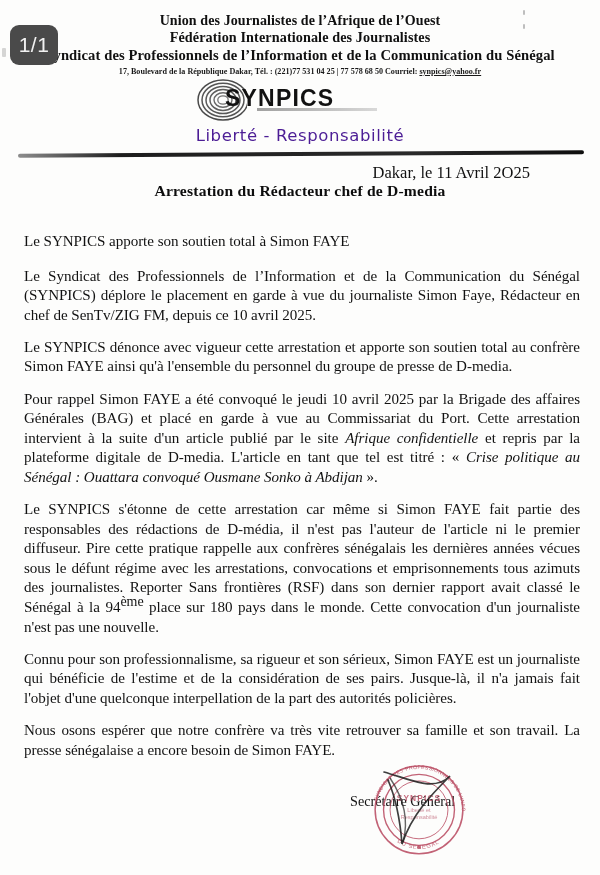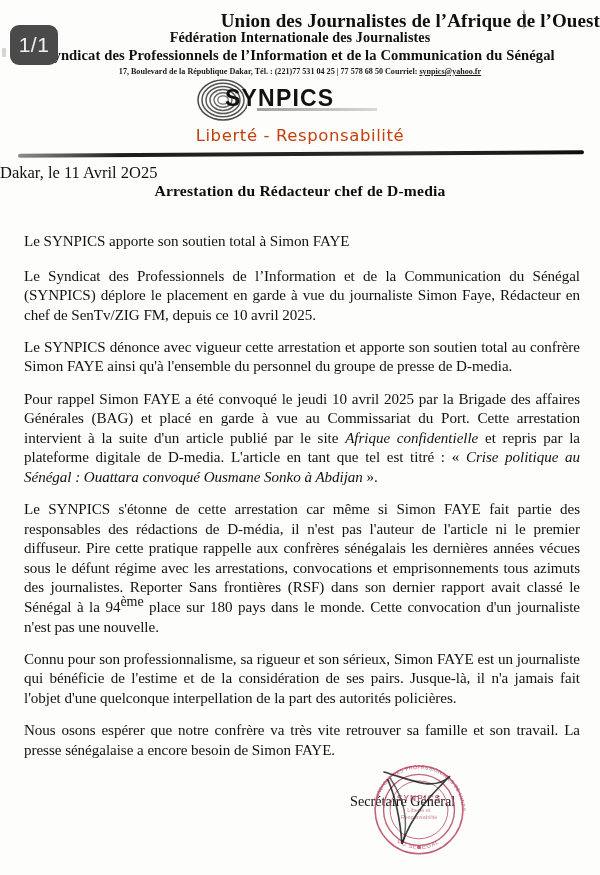--- a/index.html
+++ b/index.html
@@ -43,21 +43,21 @@
     left: 0;
     width: 600px;
     text-align: center;
   }
   .head-line {
     font-family: "Liberation Serif", serif;
     font-weight: bold;
     color: #101010;
     letter-spacing: 0.1px;
   }
-  .head-line.l1 { font-size: 19px; line-height: 17px; text-align: right; }
+  .head-line.l1 { font-size: 14px; line-height: 17px; }
   .head-line.l2 { font-size: 14.2px; line-height: 17px; }
   .head-line.l3 { font-size: 14.6px; line-height: 18px; }
   .contact-line {
     font-family: "Liberation Serif", serif;
     font-weight: bold;
     font-size: 8.1px;
     line-height: 12px;
     margin-top: 2px;
     color: #181818;
   }
@@ -110,39 +110,40 @@
   
   #motto {
     position: absolute;
     top: 126px;
     left: 0;
     width: 600px;
     text-align: center;
     font-family: "DejaVu Sans", sans-serif;
     font-size: 16.5px;
     letter-spacing: 0.6px;
-    color: #c2410c;
+    color: #4c1d95;
   }
   #rule {
     position: absolute;
     top: 152px;
     left: 18px;
     width: 566px;
     height: 4px;
     background: linear-gradient(to right,#8d8d8d 0%,#1d1d1d 18%,#2a2a2a 70%,#0e0e0e 100%);
     transform: rotate(-0.35deg);
     border-radius: 2px;
   }
 
   
   #date-line {
     position: absolute;
     top: 163px;
     left: 0;
     width: 530px;
+    text-align: right;
     font-size: 16.5px;
     color: #111;
   }
 
   
   #subject {
     position: absolute;
     top: 182px;
     left: 0;
     width: 600px;

